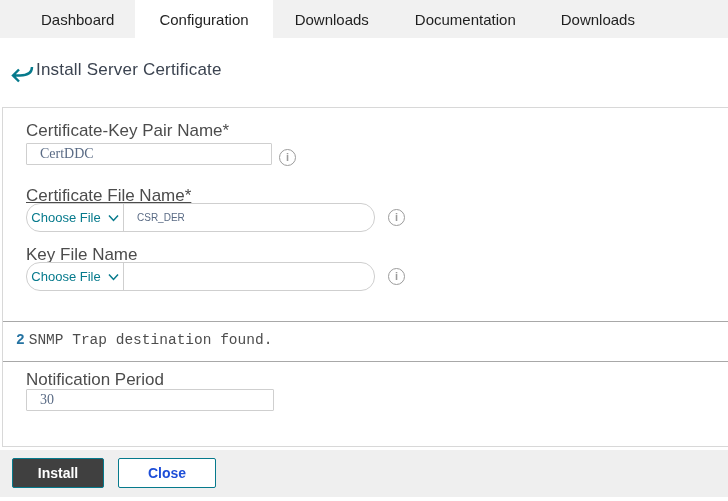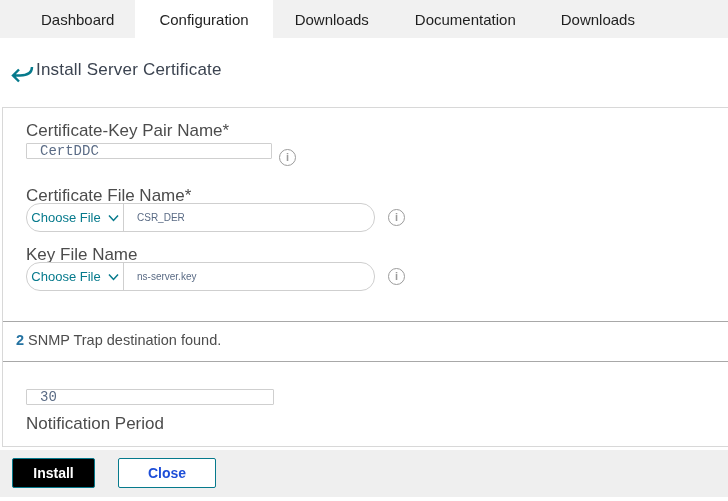--- a/index.html
+++ b/index.html
@@ -23,28 +23,28 @@
               cursor:pointer; }
   .page-title { position:absolute; left:36px; top:60px; font-size:17px;
                 font-weight:500; color:#3b4350; letter-spacing:0.2px; }
 
   
   .panel { position:absolute; top:107px; left:2px; right:-2px; height:340px;
            border-top:1px solid #d8d8d8; border-left:1px solid #d8d8d8;
            border-bottom:1px solid #d8d8d8; background:#ffffff; }
   .flabel { position:absolute; left:23px; font-size:17px; color:#4c4c4c; }
   .lbl-1 { top:13px; }
-  .lbl-2 { top:78px; }
+  .lbl-2 { top:78px;text-decoration:underline; }
   .lbl-3 { top:137px; }
-  .lbl-4 { top:262px;margin-top:44px; }
+  .lbl-4 { top:262px; }
 
-  input.txt { position:absolute; left:23px; height:16px; border:1px solid #cfcfcf;
+  input.txt { position:absolute; left:23px; height:22px; border:1px solid #cfcfcf;
               border-radius:1px; padding-left:13px; font-size:14px; color:#5a6b85;
               background:#fff; outline:none;
-              font-family:Liberation Mono, monospace; }
+              font-family:Liberation Serif, serif; }
   .inp-1 { top:35px;  width:246px; }
   .inp-4 { top:281px; width:248px; }
 
   .filectl { position:absolute; left:23px; width:349px; height:29px;
              border:1px solid #cfcfcf; border-radius:14px; display:flex;
              background:#fff; }
   .fc-2 { top:95px; }
   .fc-3 { top:154px; }
   .choose-btn { width:97px; border-right:1px solid #cfcfcf; display:flex;
                 align-items:center; justify-content:center; gap:7px;
@@ -63,30 +63,30 @@
   .chk-row { position:absolute; left:23px; top:193px; display:flex;
              align-items:center; gap:7px; cursor:pointer; }
   .chk-box { width:16px; height:16px; border:1px solid #a8a8a8; background:#fff;
              display:flex; align-items:center; justify-content:center; }
   .chk-label { font-size:14px; color:#333; }
 
   .sep { position:absolute; left:0; right:0; height:1px; background:#a8a8a8; }
   .sep-1 { top:213px; }
   .sep-2 { top:253px; }
 
-  .snmp { position:absolute; left:13px; top:224px; font-size:14.5px; color:#4d4d4d; }
+  .snmp { position:absolute; left:13px; top:224px; font-size:14.5px; color:#4d4d4d;font-family:Liberation Mono, monospace; }
   .snmp .count { font-weight:700; color:#2573a2; margin-right:4px; }
 
   
   .footer { position:absolute; top:450px; left:0; right:0; height:47px;
             background:#efefef; }
   .btn { position:absolute; top:8px; height:30px; font-size:14px; font-weight:600;
          border-radius:2px; cursor:pointer;
          font-family:"Liberation Sans", sans-serif; }
-  .btn-install { left:12px; width:83px; background:#000000; color:#ffffff;
+  .btn-install { left:12px; width:92px; background:#404040; color:#ffffff;
                  border:1px solid #067a8c; }
   .btn-close { left:118px; width:98px; background:#ffffff; color:#1d4ed8;
                border:1px solid #067a8c; }
 </style>
 </head>
 <body>
 
 <div class="tabbar">
   <div class="tab tab-0">Dashboard</div>
   <div class="tab tab-1 active">Configuration</div>
@@ -121,21 +121,20 @@
   <div class="info info-2">i</div>
 
   <div class="flabel lbl-3">Key File Name</div>
   <div class="filectl fc-3">
     <div class="choose-btn">
       <span>Choose File</span>
       <svg width="11" height="8" viewBox="0 0 11 8">
         <polyline points="1,1.5 5.5,6.5 10,1.5" fill="none" stroke="#067a8c" stroke-width="1.5"></polyline>
       </svg>
     </div>
-    <input type="text" value="ns-server.key" style="">
   </div>
   <div class="info info-3">i</div>
 
 
   <div class="sep sep-1"></div>
 
   <div class="snmp">
     <span class="count">2</span><span>SNMP Trap destination found.</span>
   </div>
 

